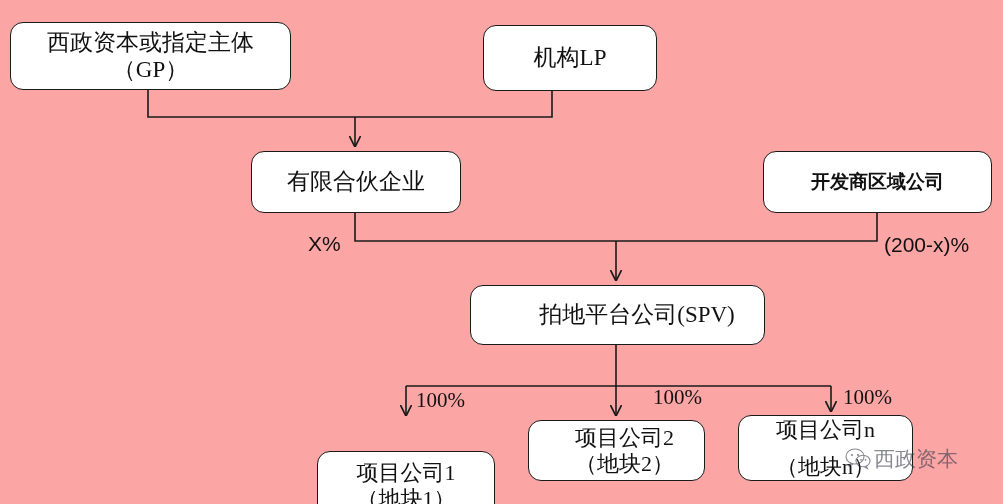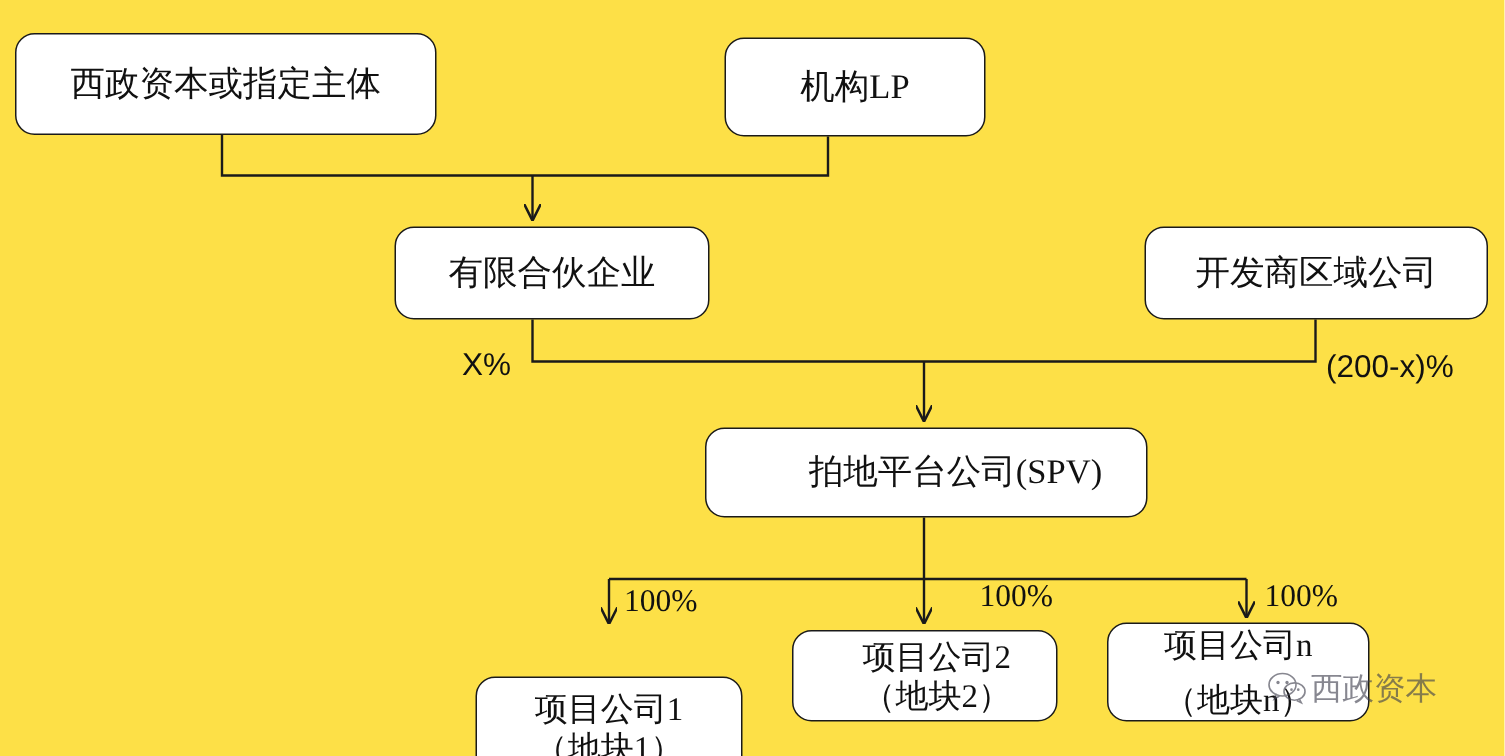--- a/index.html
+++ b/index.html
@@ -7,21 +7,21 @@
     padding: 0;
     background: #ffffff;
   }
   body {
     font-family: "Liberation Serif", "DejaVu Serif", serif;
   }
   #canvas {
     position: relative;
     width: 1003px;
     height: 504px;
-    background: #fde047;
+    background: #fca5a5;
     overflow: hidden;
   }
   #wires {
     position: absolute;
     left: 0;
     top: 0;
     width: 1003px;
     height: 504px;
     pointer-events: none;
   }
@@ -39,22 +39,22 @@
     color: #111111;
     line-height: 1.18;
     z-index: 2;
   }
   .node .line {
     display: block;
     white-space: nowrap;
   }
   .n-gp       { left: 10px;  top: 22px;  width: 281px; height: 68px;  font-size: 23px; }
   .n-lp       { left: 483px; top: 25px;  width: 174px; height: 66px;  font-size: 23px; align-items: center; }
-  .n-lpart    { left: 251px; top: 151px; width: 210px; height: 62px;  font-size: 23px; margin-left: 12px; }
-  .n-dev      { left: 763px; top: 151px; width: 229px; height: 62px;  font-size: 23px; }
+  .n-lpart    { left: 251px; top: 151px; width: 210px; height: 62px;  font-size: 23px; }
+  .n-dev      { left: 763px; top: 151px; width: 229px; height: 62px;  font-size: 19px; font-weight: bold; }
   .n-spv      { left: 470px; top: 285px; width: 295px; height: 60px;  font-size: 23px; padding-left: 39px; }
   .n-proj1    { left: 317px; top: 420px; width: 178px; height: 69px;  font-size: 22px; margin-top: 31px; }
   .n-proj2    { left: 528px; top: 420px; width: 177px; height: 61px;  font-size: 22px; padding-left: 16px; }
   .n-proj3    { left: 738px; top: 415px; width: 175px; height: 66px;  font-size: 22px; gap: 11px; }
 
   .edge-label {
     position: absolute;
     color: #111111;
     font-size: 21px;
     white-space: nowrap;
@@ -108,20 +108,21 @@
       <path d="M 616 345 L 616 386"></path>
       <path d="M 406 386 L 831 386"></path>
       <path d="M 406 386 L 406 415" marker-end="url(#arw)"></path>
       <path d="M 616 386 L 616 415" marker-end="url(#arw)"></path>
       <path d="M 831 386 L 831 411" marker-end="url(#arw)"></path>
     </g>
   </svg>
 
   <div class="node n-gp">
     <span class="line">西政资本或指定主体</span>
+    <span class="line">（GP）</span>
   </div>
 
   <div class="node n-lp">
     <span class="line">机构LP</span>
   </div>
 
   <div class="node n-lpart">
     <span class="line">有限合伙企业</span>
   </div>
 

